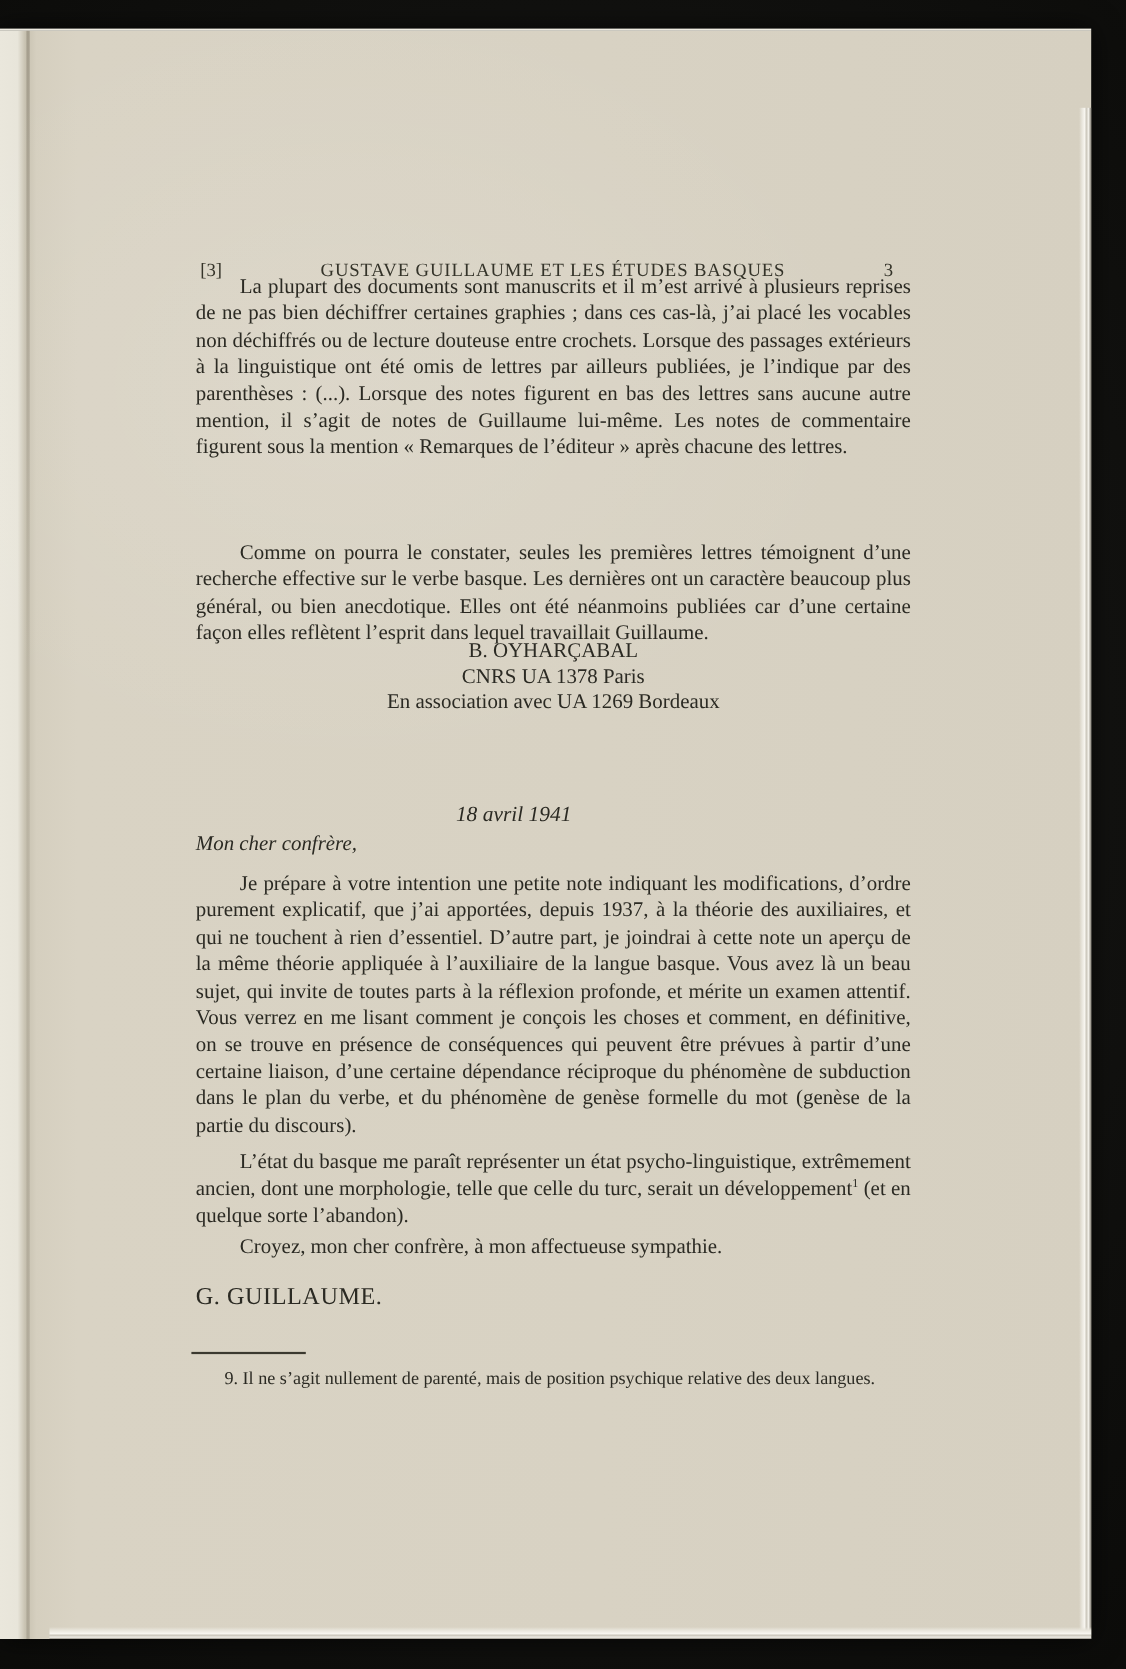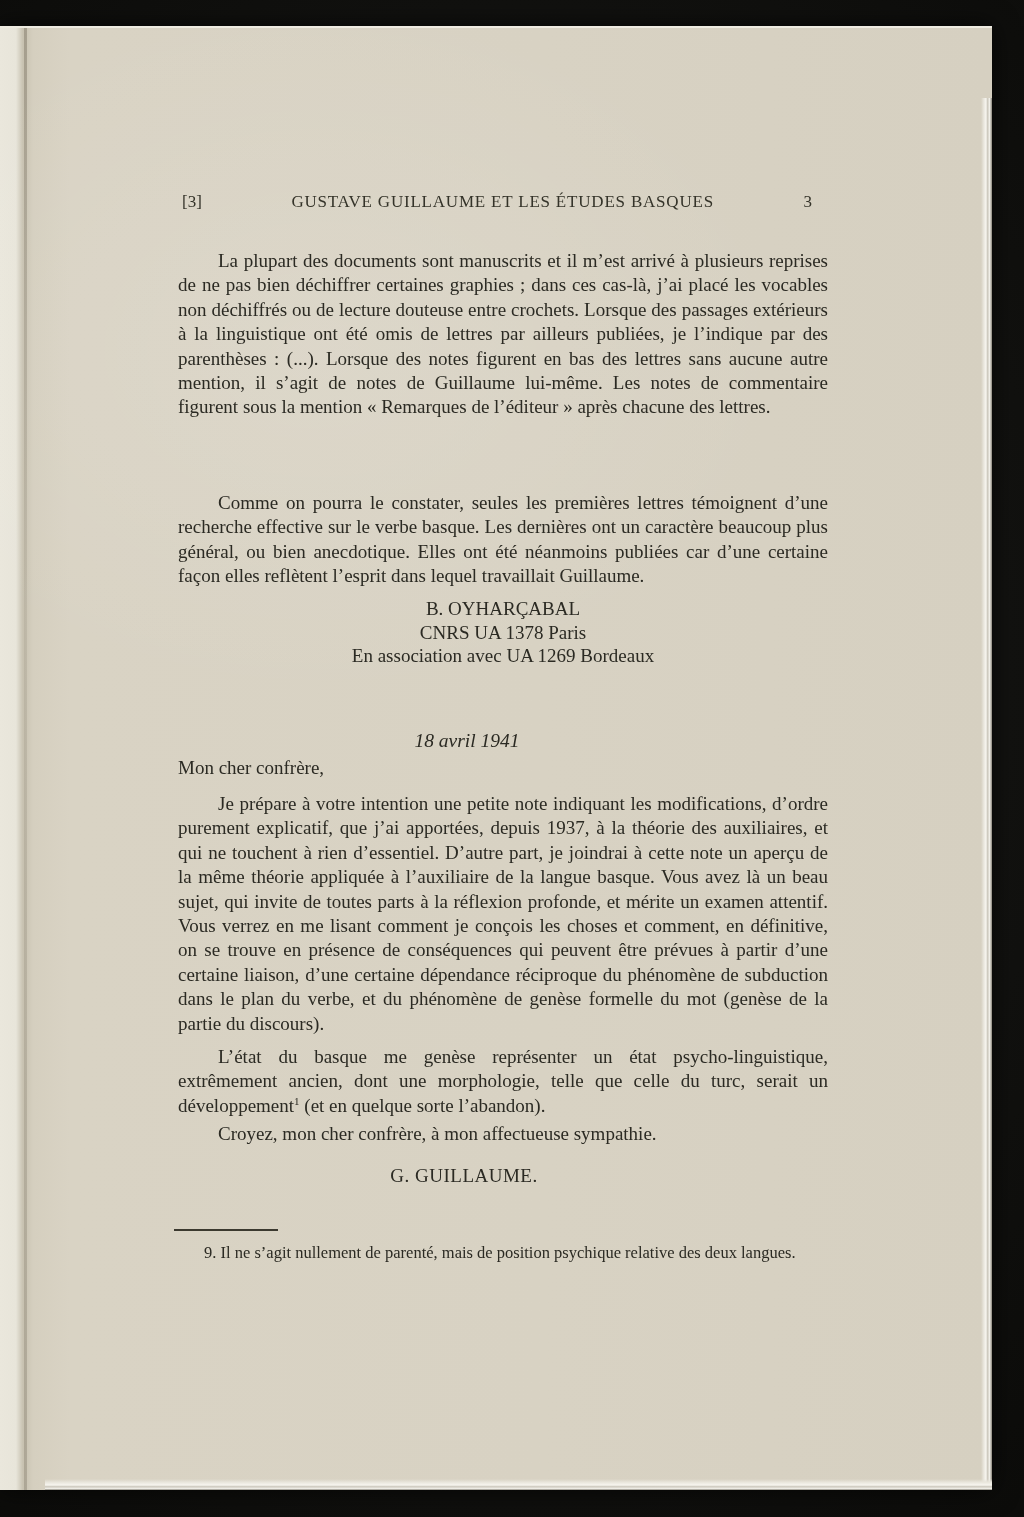--- a/index.html
+++ b/index.html
@@ -65,58 +65,58 @@
 
   .hdr {
     top: 164px; left: 0; right: 0;
     display: flex;
     justify-content: space-between;
     align-items: baseline;
     font-size: 17px;
     color: #343329;
   }
   .hdr .marker { padding-left: 4px; }
-  .hdr .title { letter-spacing: 0.8px; }
+  .hdr .title { letter-spacing: 0.8px; margin-top: 44px; }
   .hdr .num { padding-right: 16px; }
 
   .body {
     width: 650px;
     font-size: 19px;
     line-height: 24.4px;
     text-align: justify;
     text-indent: 40px;
   }
   .p1 { top: 221px; }
   .p2 { top: 415px; margin-top: 48px; }
 
   .sig {
-    top: 569px; left: 0; right: 0;
+    top: 552px; left: 0; right: 0;
     text-align: center;
     font-size: 19px;
     line-height: 23.6px;
   }
 
   .date {
     top: 702px; left: 0; right: 0;
     text-align: center;
     padding-right: 72px;
     font-style: italic;
     font-size: 19.5px;
   }
-  .salutation { top: 729px; left: 0; font-size: 19px; }
+  .salutation { top: 729px; left: 0; font-size: 19px; font-style: italic; }
 
   .p3 { top: 764px; }
   .p4 { top: 1017px; }
   .closing { top: 1094px; }
 
   .gsig {
     top: 1137px; left: 0; right: 0;
-    text-align: center;
+    text-align: left;
     padding-right: 78px;
-    font-size: 19px;
+    font-size: 22px;
     letter-spacing: 0.5px;
   }
 
   .fnrule {
     top: 1201px; left: -4px;
     width: 104px; height: 2px;
     background: #3b392f;
   }
   .fn {
     top: 1214px;
@@ -156,21 +156,21 @@
         <div>B. OYHARÇABAL</div>
         <div>CNRS UA 1378 Paris</div>
         <div>En association avec UA 1269 Bordeaux</div>
       </div>
 
       <div class="date">18 avril 1941</div>
       <div class="salutation">Mon cher confrère,</div>
 
       <p class="body p3">Je prépare à votre intention une petite note indiquant les modifications, d’ordre purement explicatif, que j’ai apportées, depuis 1937, à la théorie des auxiliaires, et qui ne touchent à rien d’essentiel. D’autre part, je joindrai à cette note un aperçu de la même théorie appliquée à l’auxiliaire de la langue basque. Vous avez là un beau sujet, qui invite de toutes parts à la réflexion profonde, et mérite un examen attentif. Vous verrez en me lisant comment je conçois les choses et comment, en définitive, on se trouve en présence de conséquences qui peuvent être prévues à partir d’une certaine liaison, d’une certaine dépendance réciproque du phénomène de subduction dans le plan du verbe, et du phénomène de genèse formelle du mot (genèse de la partie du discours).</p>
 
-      <p class="body p4"><span>L’état du basque me genèse représenter un état psycho-linguistique, extrêmement ancien, dont une morphologie, telle que celle du turc, serait un développement</span><sup class="fnref">1</sup><span> (et en quelque sorte l’abandon).</span></p>
+      <p class="body p4"><span>L’état du basque me paraît représenter un état psycho-linguistique, extrêmement ancien, dont une morphologie, telle que celle du turc, serait un développement</span><sup class="fnref">1</sup><span> (et en quelque sorte l’abandon).</span></p>
 
       <p class="body closing">Croyez, mon cher confrère, à mon affectueuse sympathie.</p>
 
       <div class="gsig">G. GUILLAUME.</div>
 
       <div class="fnrule"></div>
       <p class="fn">9. Il ne s’agit nullement de parenté, mais de position psychique relative des deux langues.</p>
 
     </div>
   </div>

